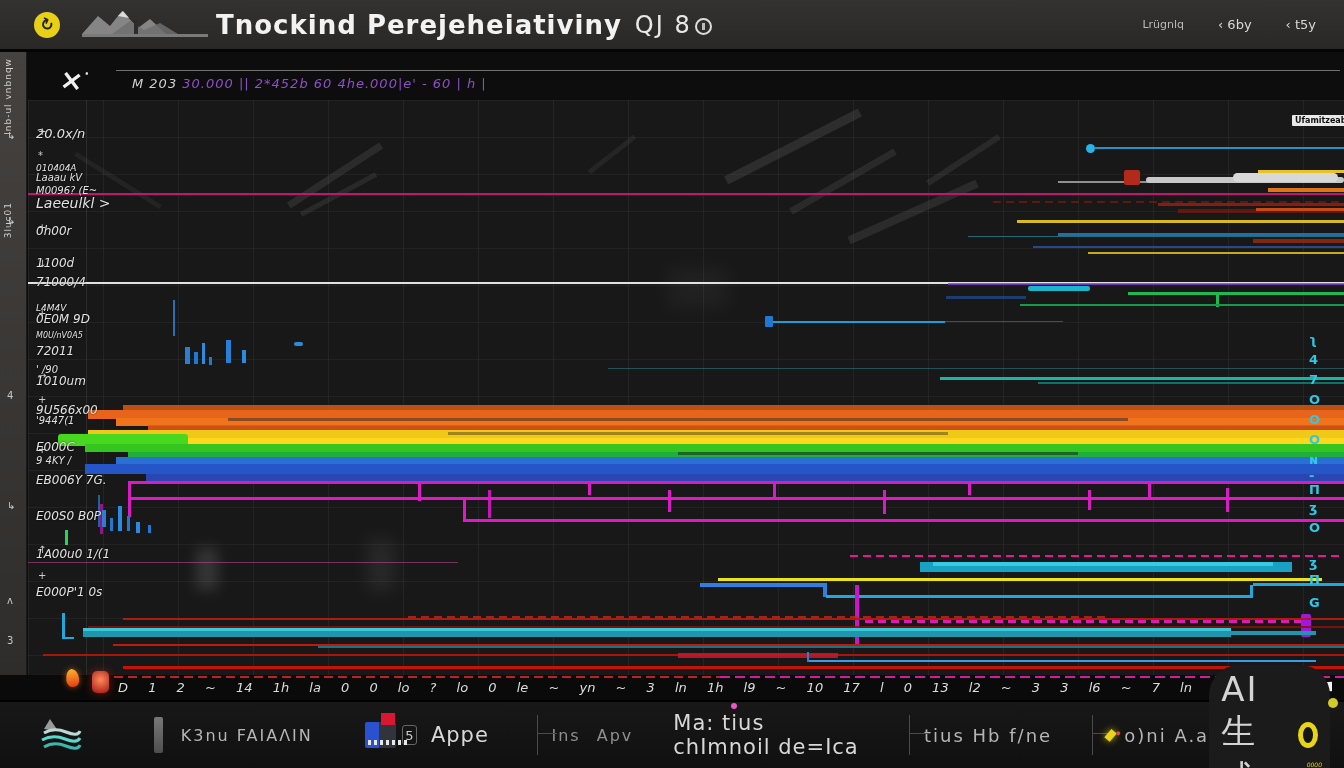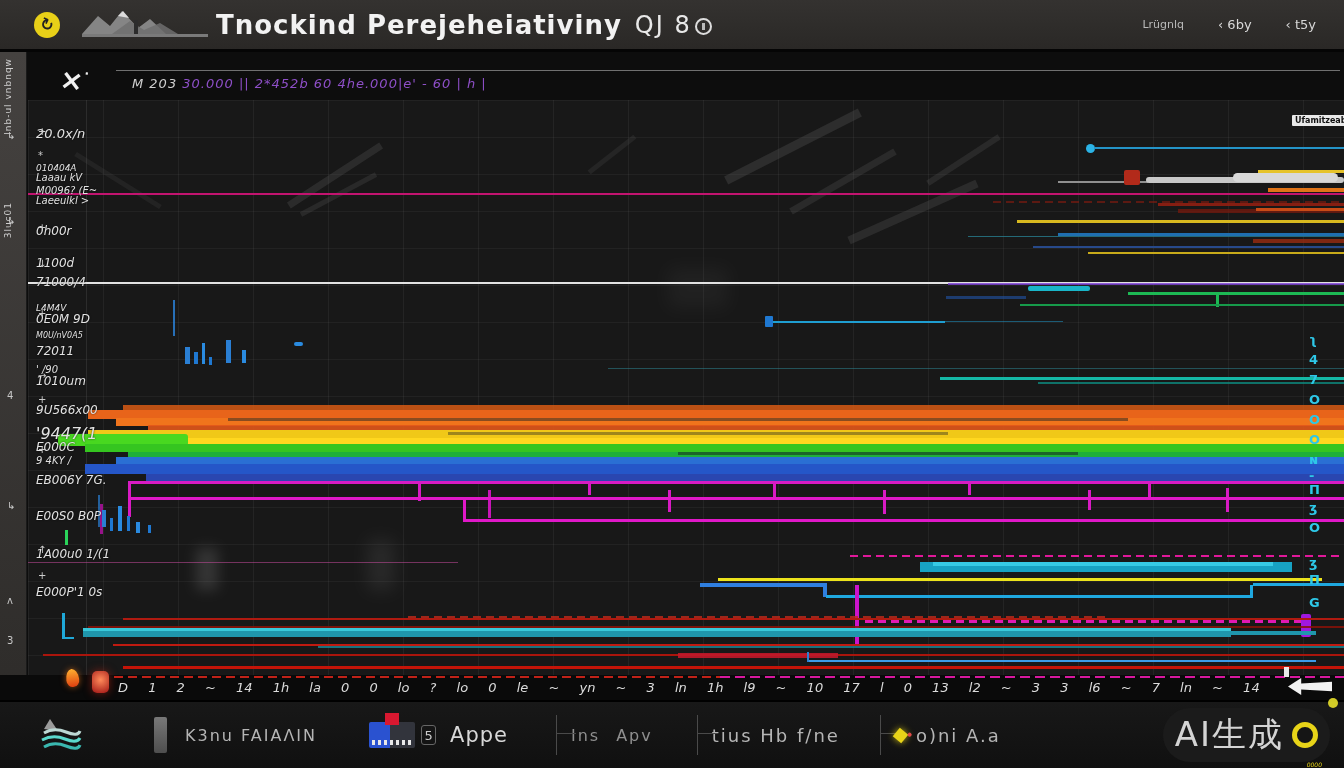--- a/index.html
+++ b/index.html
@@ -264,32 +264,32 @@
         <div class="trace" style="left: 650px; top: 553px; width: 160px; height: 5px; background: rgb(192, 24, 42); opacity: 0.9;"></div>
         <div class="trace" style="left: 779px; top: 552px; width: 2px; height: 10px; background: rgb(42, 127, 212);"></div>
         <div class="trace" style="left: 781px; top: 560px; width: 507px; height: 2px; background: rgb(58, 155, 232);"></div>
         <div class="trace" style="left: 95px; top: 566px; width: 1221px; height: 3px; background: rgb(196, 20, 8);"></div>
       </div>
     <div id="ylabels-layer">
         <div class="ylabel" style="top: 26px; font-size: 13px;">20.0x/n</div>
         <div class="ylabel" style="top: 63px; font-size: 9px;">010404A</div>
         <div class="ylabel" style="top: 72px; font-size: 10px;">Laaau kV</div>
         <div class="ylabel" style="top: 85px; font-size: 10px;">M0096? (E~</div>
-        <div class="ylabel" style="top: 95px; font-size: 10px;">Laeeulkl &gt;</div>
+        <div class="ylabel" style="top: 95px; font-size: 14px;">Laeeulkl &gt;</div>
         <div class="ylabel" style="top: 124px; font-size: 12px;">0h00r</div>
         <div class="ylabel" style="top: 156px; font-size: 12px;">1100d</div>
         <div class="ylabel" style="top: 175px; font-size: 12px;">71000/4</div>
         <div class="ylabel" style="top: 203px; font-size: 9px;">L4M4V</div>
         <div class="ylabel" style="top: 212px; font-size: 12px;">0E0M 9D</div>
         <div class="ylabel" style="top: 231px; font-size: 8px;">M0U/nV0A5</div>
         <div class="ylabel" style="top: 244px; font-size: 12px;">72011</div>
         <div class="ylabel" style="top: 264px; font-size: 10px;">' /90</div>
         <div class="ylabel" style="top: 274px; font-size: 12px;">1010um</div>
         <div class="ylabel" style="top: 303px; font-size: 12px;">9U566x00</div>
-        <div class="ylabel" style="top: 324px; font-size: 16px; text-align: right;">'9447(1</div>
+        <div class="ylabel" style="top: 315px; font-size: 10px; text-align: right;">'9447(1</div>
         <div class="ylabel" style="top: 340px; font-size: 12px;">E000C</div>
         <div class="ylabel" style="top: 355px; font-size: 10px;">9 4KY /</div>
         <div class="ylabel" style="top: 373px; font-size: 12px;">EB006Y 7G.</div>
         <div class="ylabel" style="top: 409px; font-size: 12px;">E00S0 B0P</div>
         <div class="ylabel" style="top: 447px; font-size: 12px;">1A00u0 1/(1</div>
         <div class="ylabel" style="top: 485px; font-size: 12px;">E000P'1 0s</div>
       </div>
     <div id="marks-layer">
         <div class="cmark" style="top: 26px;">+</div>
         <div class="cmark" style="top: 50px;">*</div>
@@ -380,20 +380,24 @@
     <span class="bb-label">K3nu FAIAΛIN</span>
     <div class="ship-icon">
       <div class="ship-red"></div>
       <div class="ship-hull"></div>
     </div>
     <div class="badge">5</div>
     <span class="bb-big">Appe</span>
     <div class="bb-div" style="margin-left:48px;"></div>
     <span class="bb-label" style="color:#8f8f8f;">Ins</span>
     <span class="bb-label" style="margin-left:16px;color:#8f8f8f;">Apv</span>
+    <div class="grp" style="margin-left:40px;">
+      <div class="pink-dot"></div>
+      <span class="bb-big">Ma: tius chImnoil de=Ica</span>
+    </div>
     <div class="bb-div" style="margin-left:44px;"></div>
     <span class="bb-label" style="font-size:18px;">tius Hb f/ne</span>
     <div class="bb-div" style="margin-left:40px;"></div>
     <span class="spark-icon"></span>
     <span class="bb-label" style="font-size:18px;">o)ni A.a</span>
     <div class="watermark">
       <div class="wm-dot"></div>
       <span class="watermark-text">AI生成</span>
       <div class="wm-ring"></div>
       <span class="wm-sub">0000</span>

